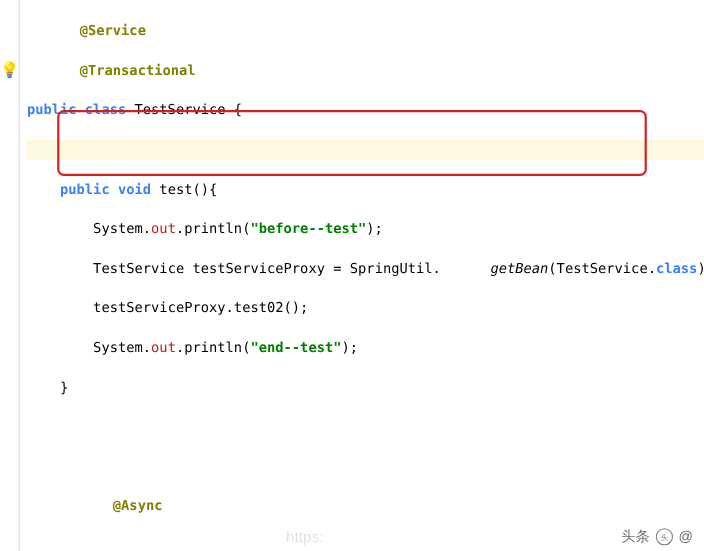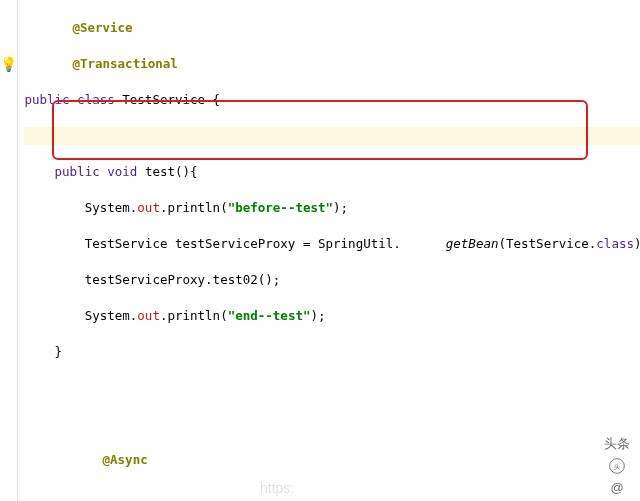--- a/index.html
+++ b/index.html
@@ -46,37 +46,36 @@
   .line { height: 18px; }
   .hl-line {
     background: #fff8e0;
   }
   .box-overlay {
     position: absolute;
     border: 2px solid #d22020;
     border-radius: 6px;
     pointer-events: none;
   }
-  .kw { color: #4c1d95; font-weight: normal; }
+  .kw { color: #3b82f6; font-weight: bold; }
   .ann { color: #808000; font-weight: bold; margin-left: 48px; }
   .str { color: #008000; font-weight: bold; }
   .fld { color: #b91c1c; }
   .stat-call { color: #000000; font-style: italic; margin-left: 45px; }
   .watermark {
     position: absolute;
     bottom: 4px;
     right: 10px;
     font-family: sans-serif;
     font-size: 13px;
     color: rgba(0,0,0,0.6);
     display: flex;
     align-items: center;
     gap: 5px;
     pointer-events: none;
-    flex-direction: column;
   }
   .watermark svg { width: 16px; height: 16px; }
   .watermark-url {
     position: absolute;
     bottom: 4px;
     left: 260px;
     font-family: sans-serif;
     font-size: 14px;
     color: rgba(0,0,0,0.12);
     pointer-events: none;

